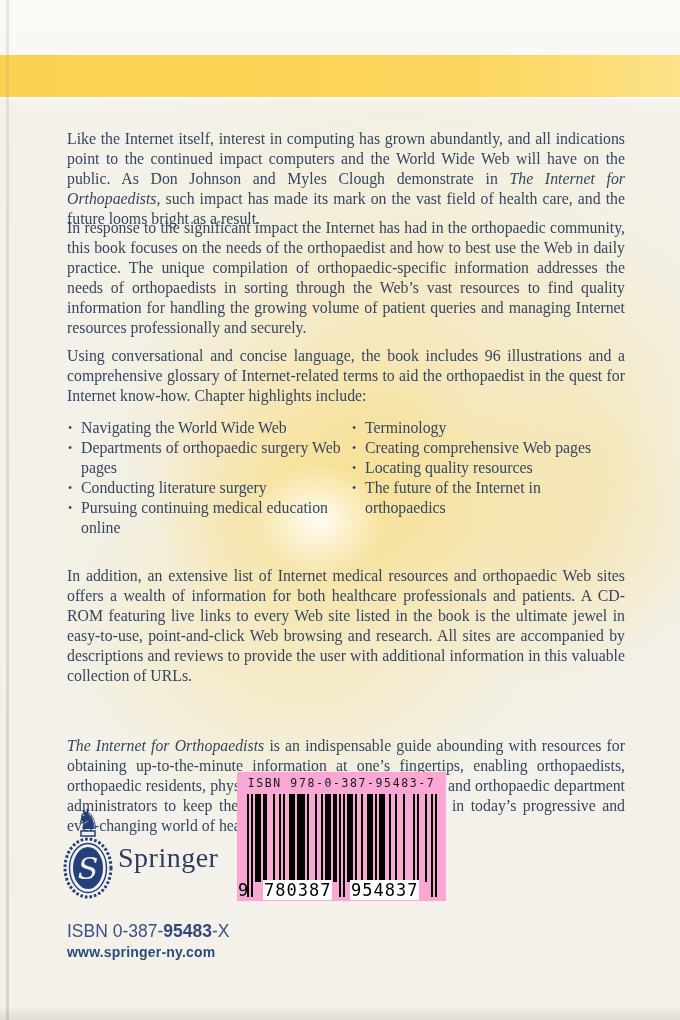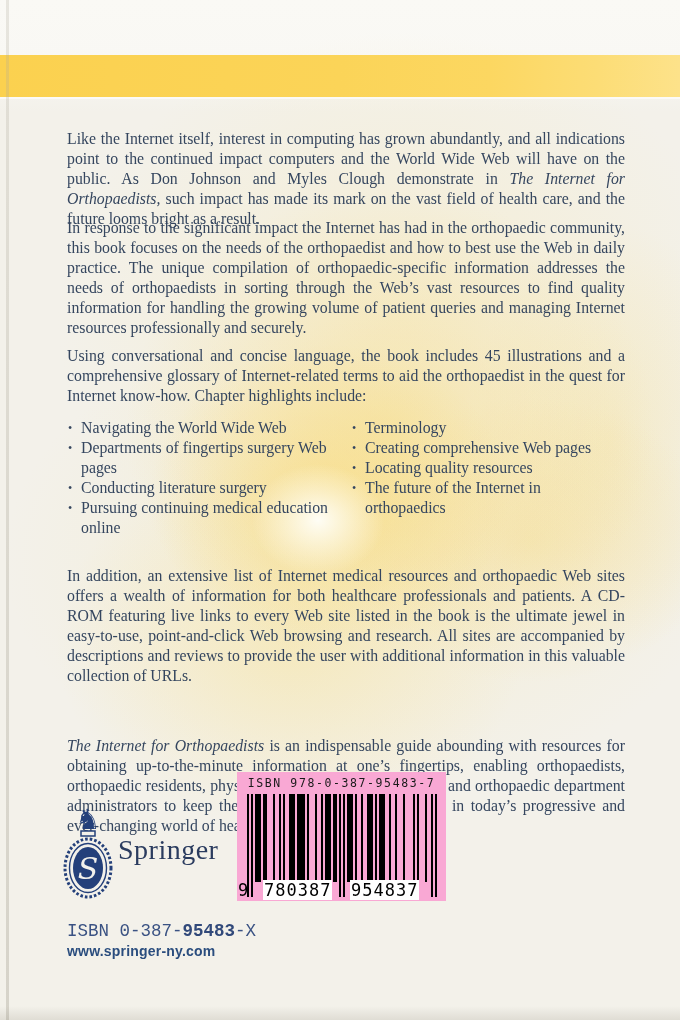--- a/index.html
+++ b/index.html
@@ -36,58 +36,58 @@
 
   .bullet-col{position:absolute;top:418px;margin:0;padding:0;list-style:none;
     font-size:15.8px;line-height:20px;color:#35465f;}
   .bullet-left{left:67px;width:290px;}
   .bullet-right{left:351px;width:274px;}
   .bullet-col li{position:relative;padding-left:14px;}
   .bullet-col li::before{content:"\2022";position:absolute;left:1px;top:0;font-size:12px;line-height:20px;color:#35465f;}
 
   .publisher{position:absolute;left:62px;top:800px;width:170px;height:110px;}
   .logo-svg{position:absolute;left:0;top:2px;}
-  .publisher-name{position:absolute;left:56px;top:34px;
+  .publisher-name{position:absolute;left:56px;top:42px;
     font-family:"Liberation Serif",serif;font-size:28px;color:#2b3c5f;letter-spacing:0.5px;}
 
   .barcode-box{position:absolute;left:237px;top:772px;width:209px;height:129px;background:#f9a8d4;}
   .barcode-label{position:absolute;left:0;top:4px;width:209px;text-align:center;
     font-family:"DejaVu Sans Mono",monospace;font-size:11.5px;letter-spacing:1.6px;color:#1a1a1a;white-space:nowrap;}
   .bars{position:absolute;left:10px;top:22px;width:190px;height:104px;}
   .bar{position:absolute;top:0;width:2px;height:88px;background:#000;}
   .bar.guard{height:103px;}
   .barcode-digits{position:absolute;left:0;bottom:1px;width:209px;height:20px;
     font-family:"DejaVu Sans Mono",monospace;font-size:17px;color:#000;}
   .bd-lead{position:absolute;left:1px;bottom:0;}
   .bd-g1{position:absolute;left:26px;bottom:0;letter-spacing:1px;background:#fff;padding:0 1px;}
   .bd-g2{position:absolute;left:113px;bottom:0;letter-spacing:1px;background:#fff;padding:0 1px;}
 
   .isbn-bottom{position:absolute;left:67px;top:921px;}
-  .isbn10{font-family:Liberation Mono, monospace;font-size:17.5px;color:#3a5283;margin:0;}
+  .isbn10{font-family:Liberation Sans, sans-serif;font-size:17.5px;color:#3a5283;margin:0;}
   .isbn10 b{color:#31497a;}
   .site-url{font-family:"Liberation Sans",sans-serif;font-weight:bold;font-size:14px;color:#2a4d7e;margin:2px 0 0 0;letter-spacing:0.2px;}
 </style>
 </head>
 <body>
 
 <div class="cover">
   <div class="top-white"></div>
   <div class="glow"></div>
   <div class="yellow-band"></div>
   <div class="edge-line"></div>
 
   <p class="para p1"><span>Like the Internet itself, interest in computing has grown abundantly, and all indications point to the continued impact computers and the World Wide Web will have on the public. As Don Johnson and Myles Clough demonstrate in </span><span class="ital">The Internet for Orthopaedists,</span><span> such impact has made its mark on the vast field of health care, and the future looms bright as a result.</span></p>
 
   <p class="para p2">In response to the significant impact the Internet has had in the orthopaedic community, this book focuses on the needs of the orthopaedist and how to best use the Web in daily practice. The unique compilation of orthopaedic-specific information addresses the needs of orthopaedists in sorting through the Web’s vast resources to find quality information for handling the growing volume of patient queries and managing Internet resources professionally and securely.</p>
 
-  <p class="para p3">Using conversational and concise language, the book includes 45 illustrations and a comprehensive glossary of Internet-related terms to aid the orthopaedist in the quest for Internet know-how. Chapter highlights include:</p>
+  <p class="para p3">Using conversational and concise language, the book includes 96 illustrations and a comprehensive glossary of Internet-related terms to aid the orthopaedist in the quest for Internet know-how. Chapter highlights include:</p>
 
   <ul class="bullet-col bullet-left">
     <li>Navigating the World Wide Web</li>
-    <li>Departments of fingertips surgery Web pages</li>
+    <li>Departments of orthopaedic surgery Web pages</li>
     <li>Conducting literature surgery</li>
     <li>Pursuing continuing medical education online</li>
   </ul>
 
   <ul class="bullet-col bullet-right">
     <li>Terminology</li>
     <li>Creating comprehensive Web pages</li>
     <li>Locating quality resources</li>
     <li>The future of the Internet in orthopaedics</li>
   </ul>

